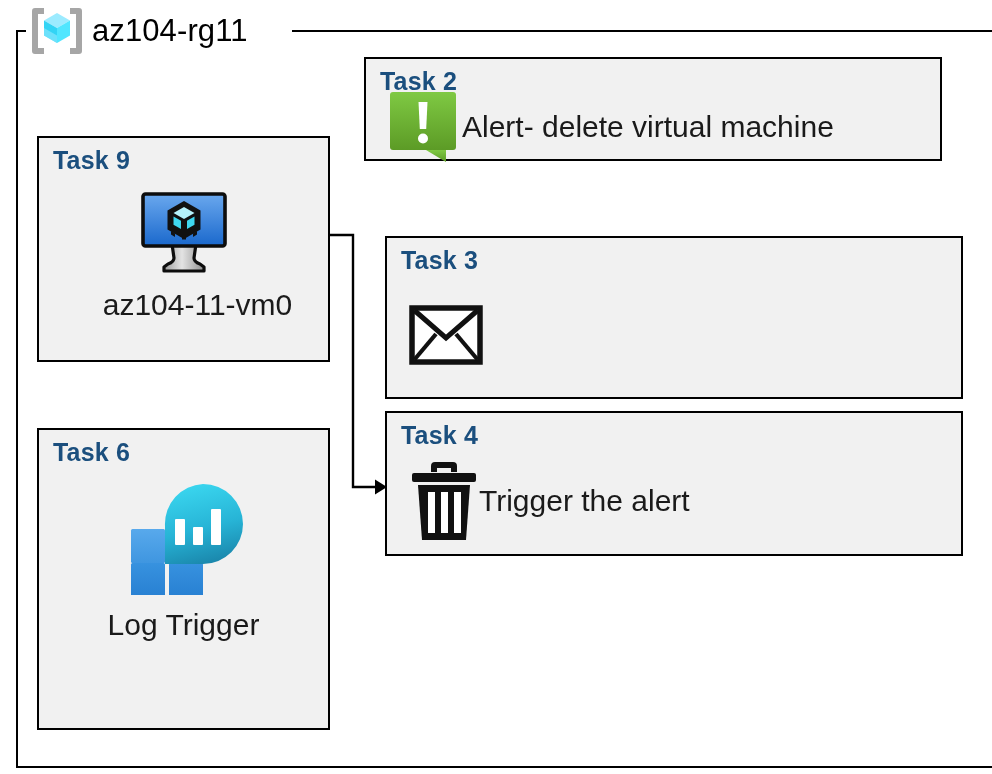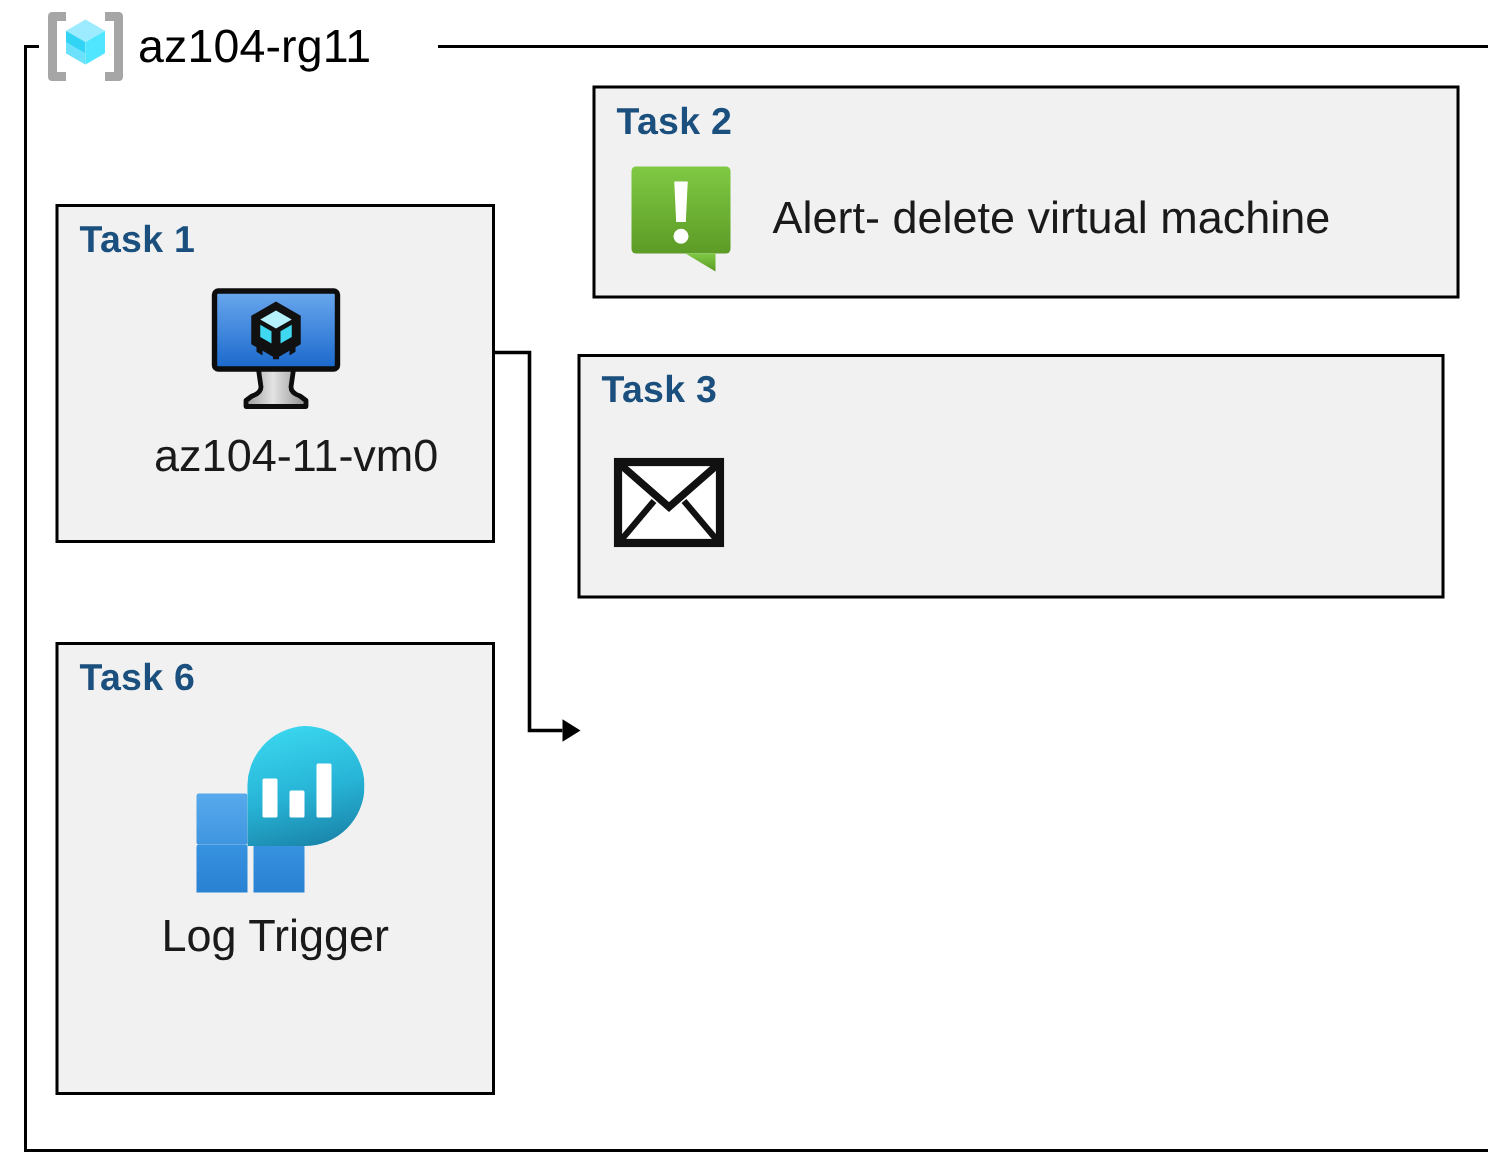--- a/index.html
+++ b/index.html
@@ -103,39 +103,38 @@
 
   
   .card-h .h-row {
     position: absolute;
     left: 22px;
     right: 10px;
     top: 40px;
     bottom: 6px;
     display: flex;
     align-items: center;
-    gap: 22px;
   }
   .card-h .h-icon {
     flex: 0 0 auto;
     display: flex;
     align-items: center;
     justify-content: center;
   }
   .card-h .h-label {
     font-size: 30px;
     color: #1a1a1a;
     white-space: nowrap;
     line-height: 1.1;
   }
 
   
   #card-task1 { left: 25px;  top: 136px; width: 293px; height: 226px; }
   #card-task6 { left: 25px;  top: 428px; width: 293px; height: 302px; }
-  #card-task2 { left: 383px; top: 57px;  width: 578px; height: 142px; text-decoration: underline; }
+  #card-task2 { left: 352px; top: 57px;  width: 578px; height: 104px; text-decoration: underline; }
   #card-task3 { left: 373px; top: 236px; width: 578px; height: 163px; }
   #card-task4 { left: 373px; top: 411px; width: 578px; height: 145px; }
   #card-task5 { left: 373px; top: 592px; width: 578px; height: 143px; }
 
   #card-task1 .icon-slot { top: 52px;  height: 86px; }
   #card-task1 .v-label    { top: 150px; padding-left: 28px; }
   #card-task6 .icon-slot { top: 48px;  height: 118px; }
   #card-task6 .v-label    { top: 178px; }
 
   
@@ -175,21 +174,21 @@
     <span class="rg-name">az104-rg11</span>
   </div>
 
   <svg class="connector">
 
     <path d="M206 235 L341 235 L341 487 L363 487" fill="none" stroke="#000000" stroke-width="2.4" stroke-linejoin="miter"></path>
     <polygon points="363,479.5 375,487 363,494.5" fill="#000000"></polygon>
   </svg>
 
   <div class="card card-v" id="card-task1">
-    <div class="card-title">Task 1</div>
+    <div class="card-title">Task 9</div>
     <div class="icon-slot">
       <svg width="92" height="86" viewBox="0 0 92 86">
         <defs>
           <linearGradient id="vmScreen" x1="0" y1="0" x2="0" y2="1">
             <stop offset="0%" stop-color="#6aa8ee"></stop>
             <stop offset="100%" stop-color="#1a68cc"></stop>
           </linearGradient>
           <linearGradient id="vmStand" x1="0" y1="0" x2="1" y2="0">
             <stop offset="0%" stop-color="#9c9c9c"></stop>
             <stop offset="45%" stop-color="#e3e3e3"></stop>
@@ -285,15 +284,34 @@
         <svg width="74" height="60" viewBox="0 0 74 60">
           <rect x="3" y="3" width="68" height="54" fill="#ffffff" stroke="#111111" stroke-width="5.5"></rect>
           <path d="M5.5 5.5 L37 33 L68.5 5.5" fill="none" stroke="#111111" stroke-width="5"></path>
           <path d="M5.5 54.5 L27 29" fill="none" stroke="#111111" stroke-width="4.2"></path>
           <path d="M68.5 54.5 L47 29" fill="none" stroke="#111111" stroke-width="4.2"></path>
         </svg>
       </span>
     </div>
   </div>
 
+  <div class="card card-h" id="card-task4">
+    <div class="card-title">Task 4</div>
+    <div class="h-row">
+      <span class="h-icon">
+        <svg width="70" height="84" viewBox="0 0 70 84">
+
+          <path d="M26 3 H44 A4 4 0 0 1 48 7 V13 H42 V9 H28 V13 H22 V7 A4 4 0 0 1 26 3 Z" fill="#111111"></path>
+
+          <rect x="3" y="14" width="64" height="9" rx="2" fill="#111111"></rect>
+
+          <path d="M9 26 H61 L57 81 H13 Z" fill="#111111"></path>
+          <rect x="19" y="33" width="7" height="41" fill="#ffffff"></rect>
+          <rect x="32" y="33" width="7" height="41" fill="#ffffff"></rect>
+          <rect x="45" y="33" width="7" height="41" fill="#ffffff"></rect>
+        </svg>
+      </span>
+      <span class="h-label">Trigger the alert</span>
+    </div>
+  </div>
 
 
 </div>
 
 </body></html>

